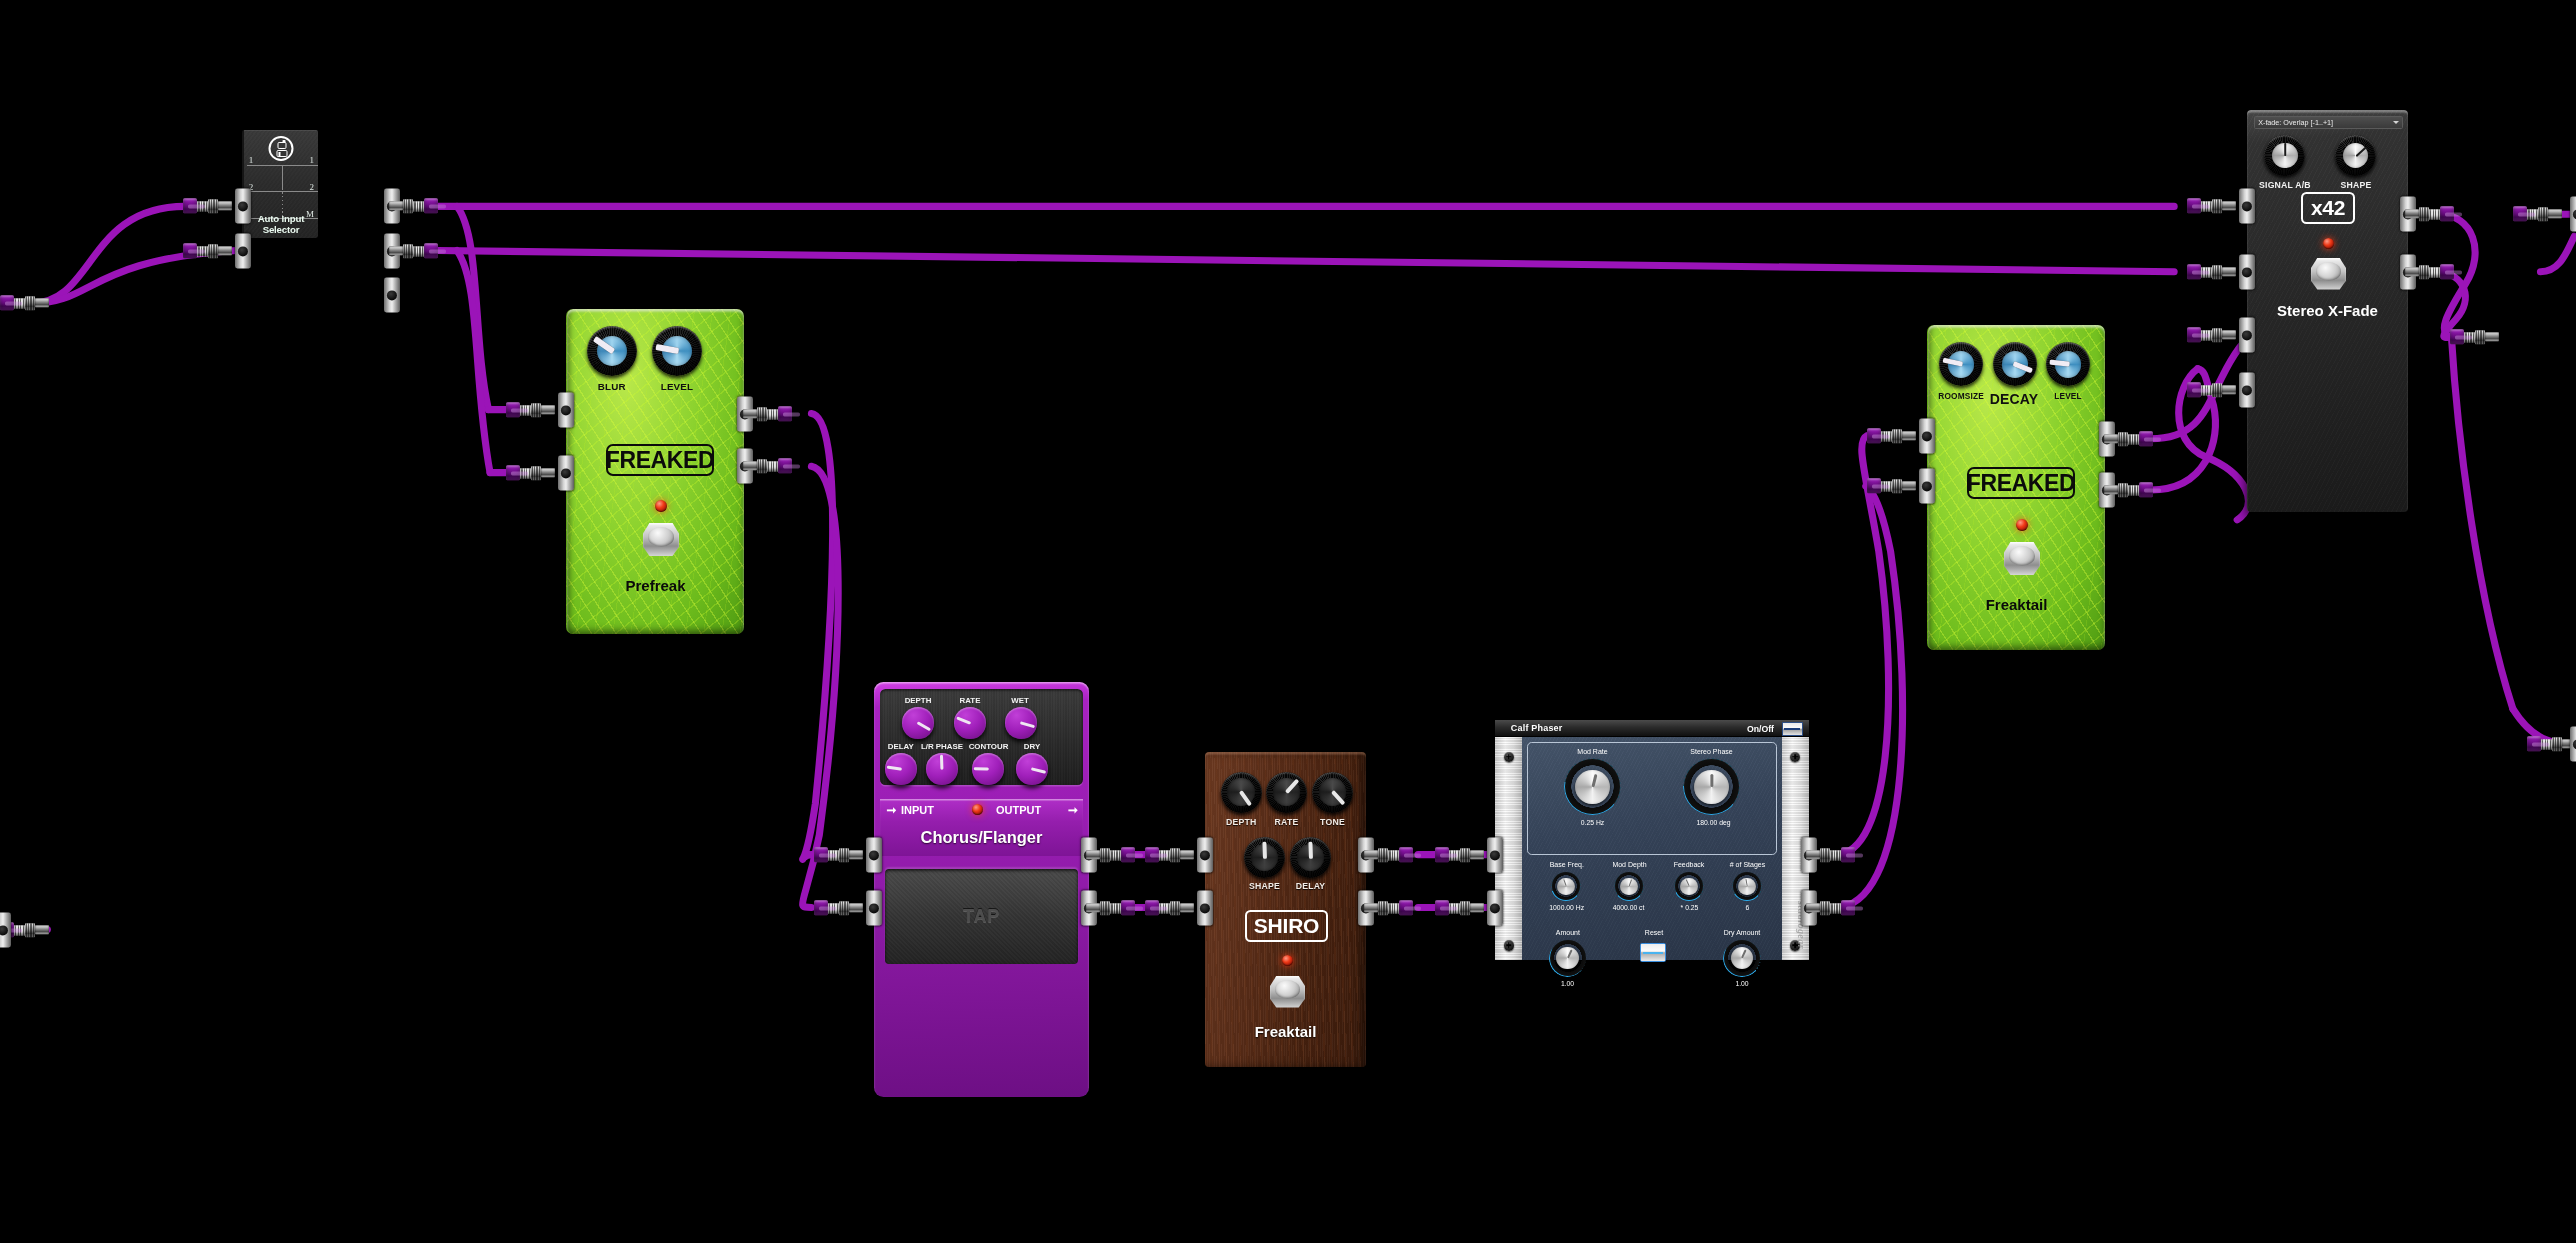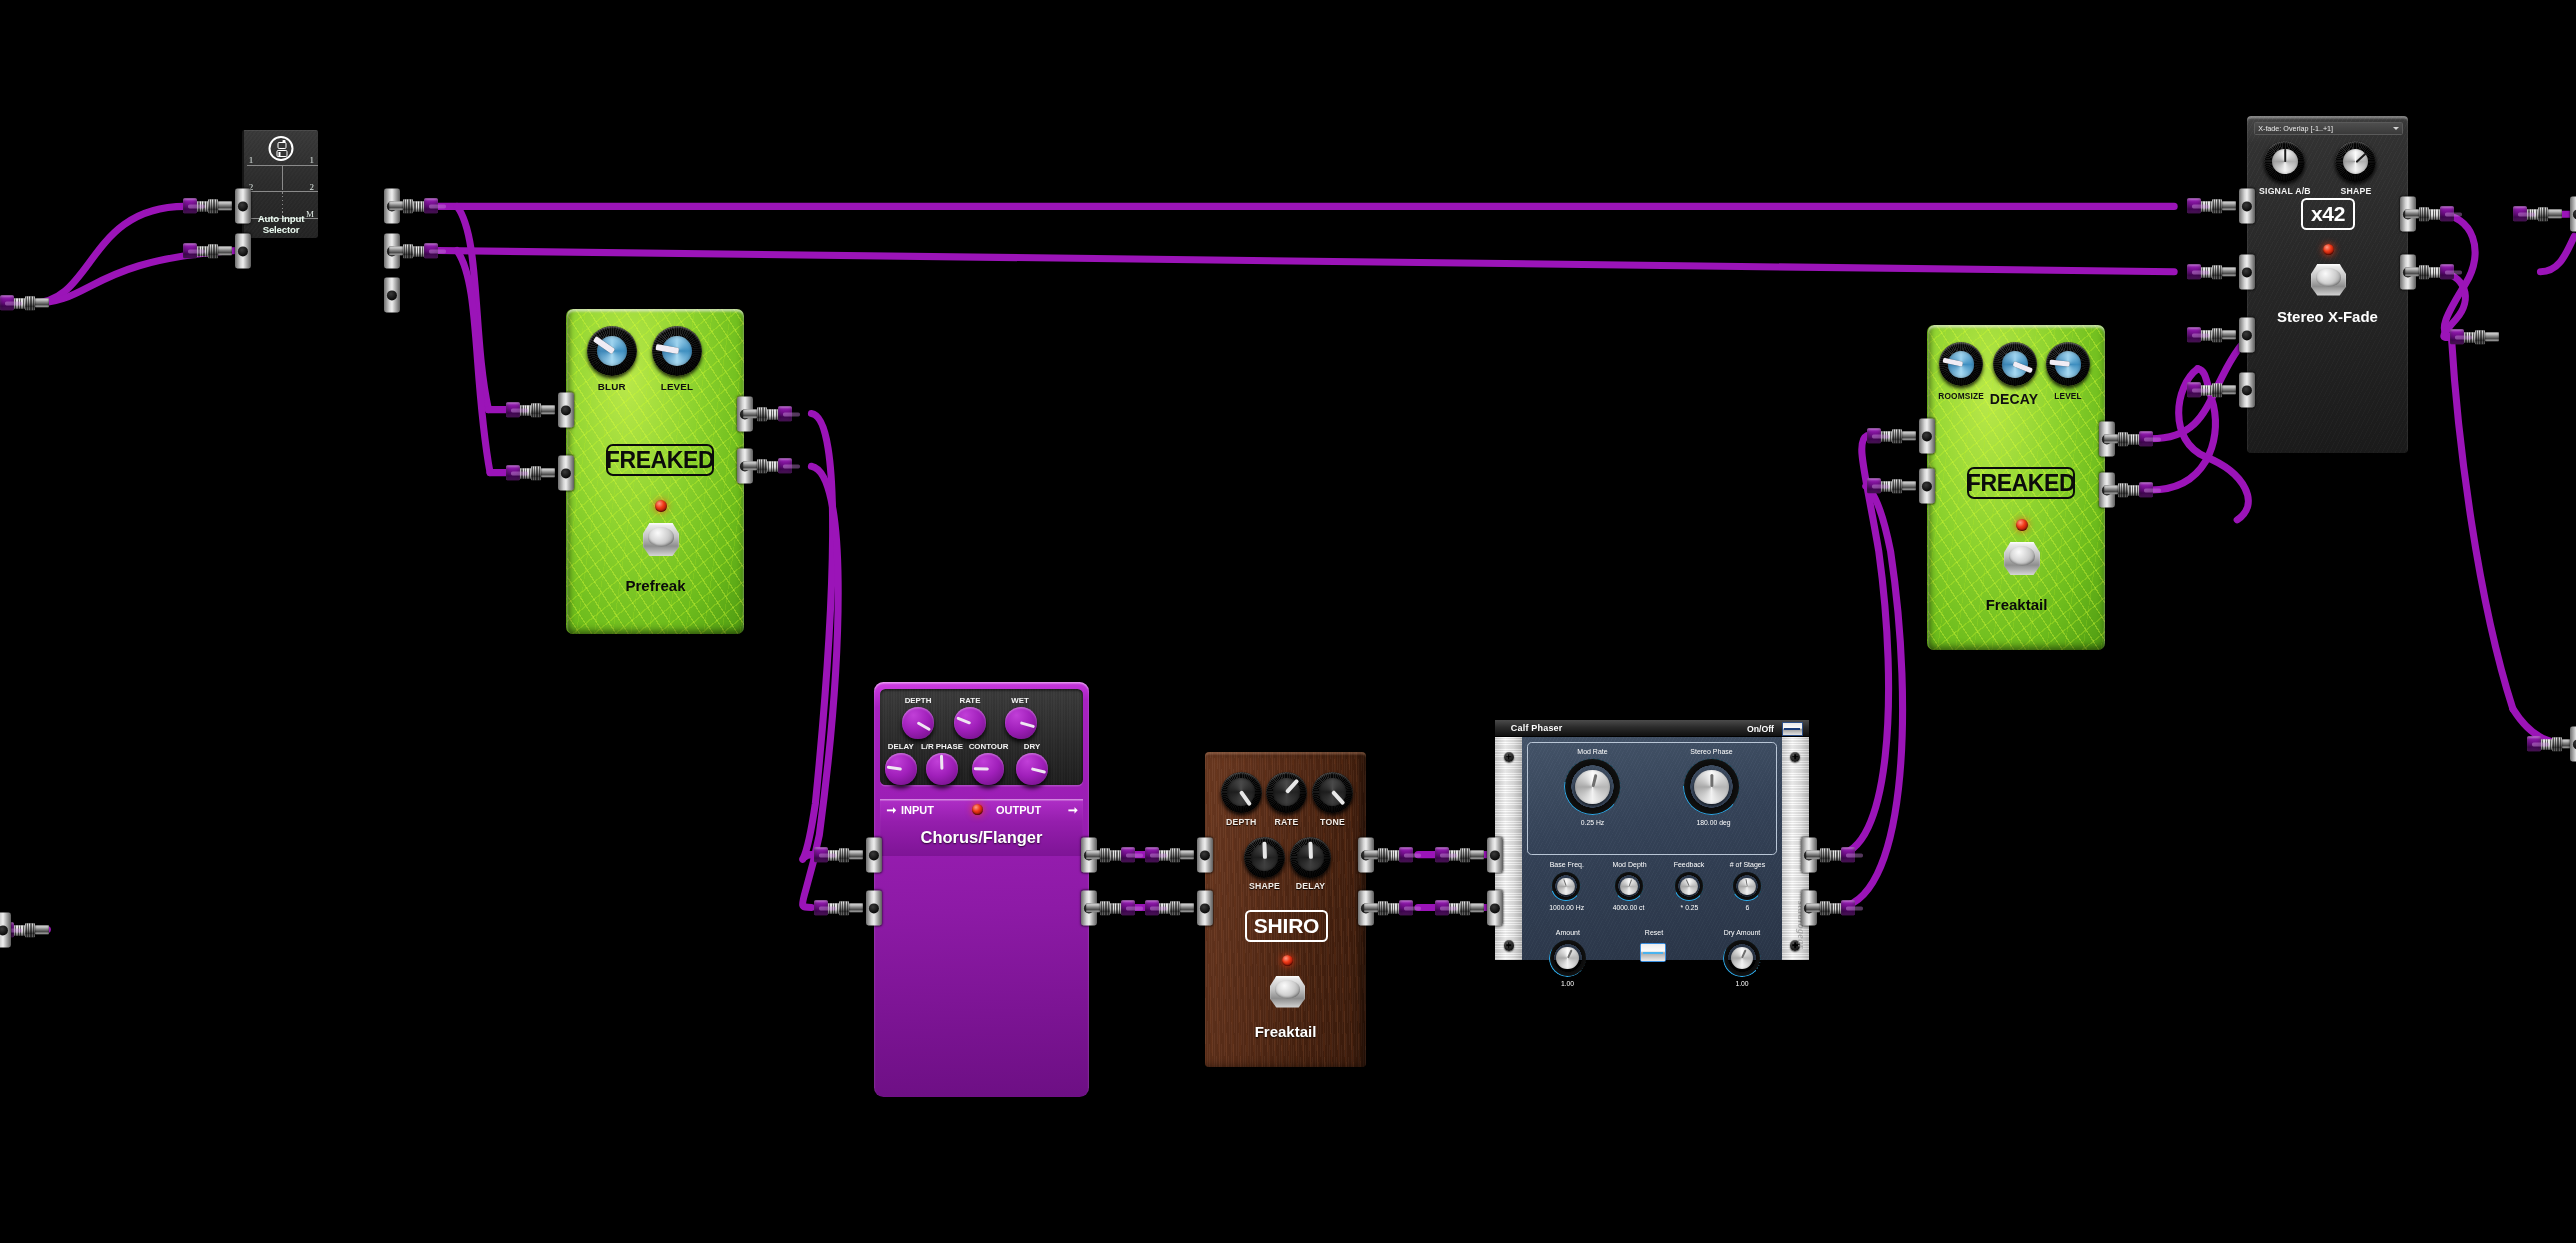--- a/index.html
+++ b/index.html
@@ -561,20 +561,23 @@
     </div>
 
     <div class="band" style="top:117px;"></div>
     <div class="io-txt" style="left:27px; top:122px; font-size:11px;">INPUT</div>
     <div class="io-txt" style="left:12.6px; top:121px; font-size:11.8px;">➞</div>
     <div class="led" style="left:98px; top:122px; width:11px; height:11px;"></div>
     <div class="io-txt" style="left:122px; top:122px; font-size:11px;">OUTPUT</div>
     <div class="io-txt" style="right:11px; top:121px; font-size:11.8px;">➞</div>
     <div class="pedal-name" style="top:146px; color:#fff; font-size:16.5px; text-shadow:0 0.8px 1.6px rgba(0,0,0,.7);">Chorus/Flanger</div>
 
+    <div class="tap-plate" style="left:11px; right:11px; top:187px; height:95px;">
+      <span style="font-size:18px;">TAP</span>
+    </div>
   </div>
   <div class="jack" style="left:866px; top:855px;"></div>
   <div class="jack" style="left:866px; top:908px;"></div>
   <div class="jack" style="left:1081px; top:855px;"></div>
   <div class="jack" style="left:1081px; top:908px;"></div>
 
   <div class="pedal" id="shiro" style="left:1205px; top:752px; width:161px; height:315px;">
     <div class="knob-dark" style="left:15.8px; top:19.7px; width:41px; height:41px;">
       <div class="outer"></div>
         <div class="cap"></div>
@@ -773,21 +776,21 @@
                 clip-path:polygon(18% 0,82% 0,100% 32%,100% 72%,82% 100%,18% 100%,0 72%,0 32%);">
       <div class="cap"></div>
     </div>
     <div class="pedal-name" style="top:271px; font-size:15px;">Freaktail</div>
   </div>
   <div class="jack" style="left:1919px; top:436px;"></div>
   <div class="jack" style="left:1919px; top:486px;"></div>
   <div class="jack" style="left:2099px; top:439px;"></div>
   <div class="jack" style="left:2099px; top:490px;"></div>
 
-  <div class="pedal" id="xfade" style="left:2247px; top:116px; width:161px; height:337px;">
+  <div class="pedal" id="xfade" style="left:2247px; top:110px; width:161px; height:402px;">
     <div class="xf-select">
       <span>X-fade: Overlap [-1..+1]</span>
       <div class="xf-caret"></div>
     </div>
 
     <div class="knob-silver" style="left:17.3px; top:25px; width:41px; height:41px;">
       <div class="outer"></div>
         <div class="cap"></div>
       <div class="ptr" style="transform:translate(-50%,0) rotate(180deg);"></div>
     </div>

